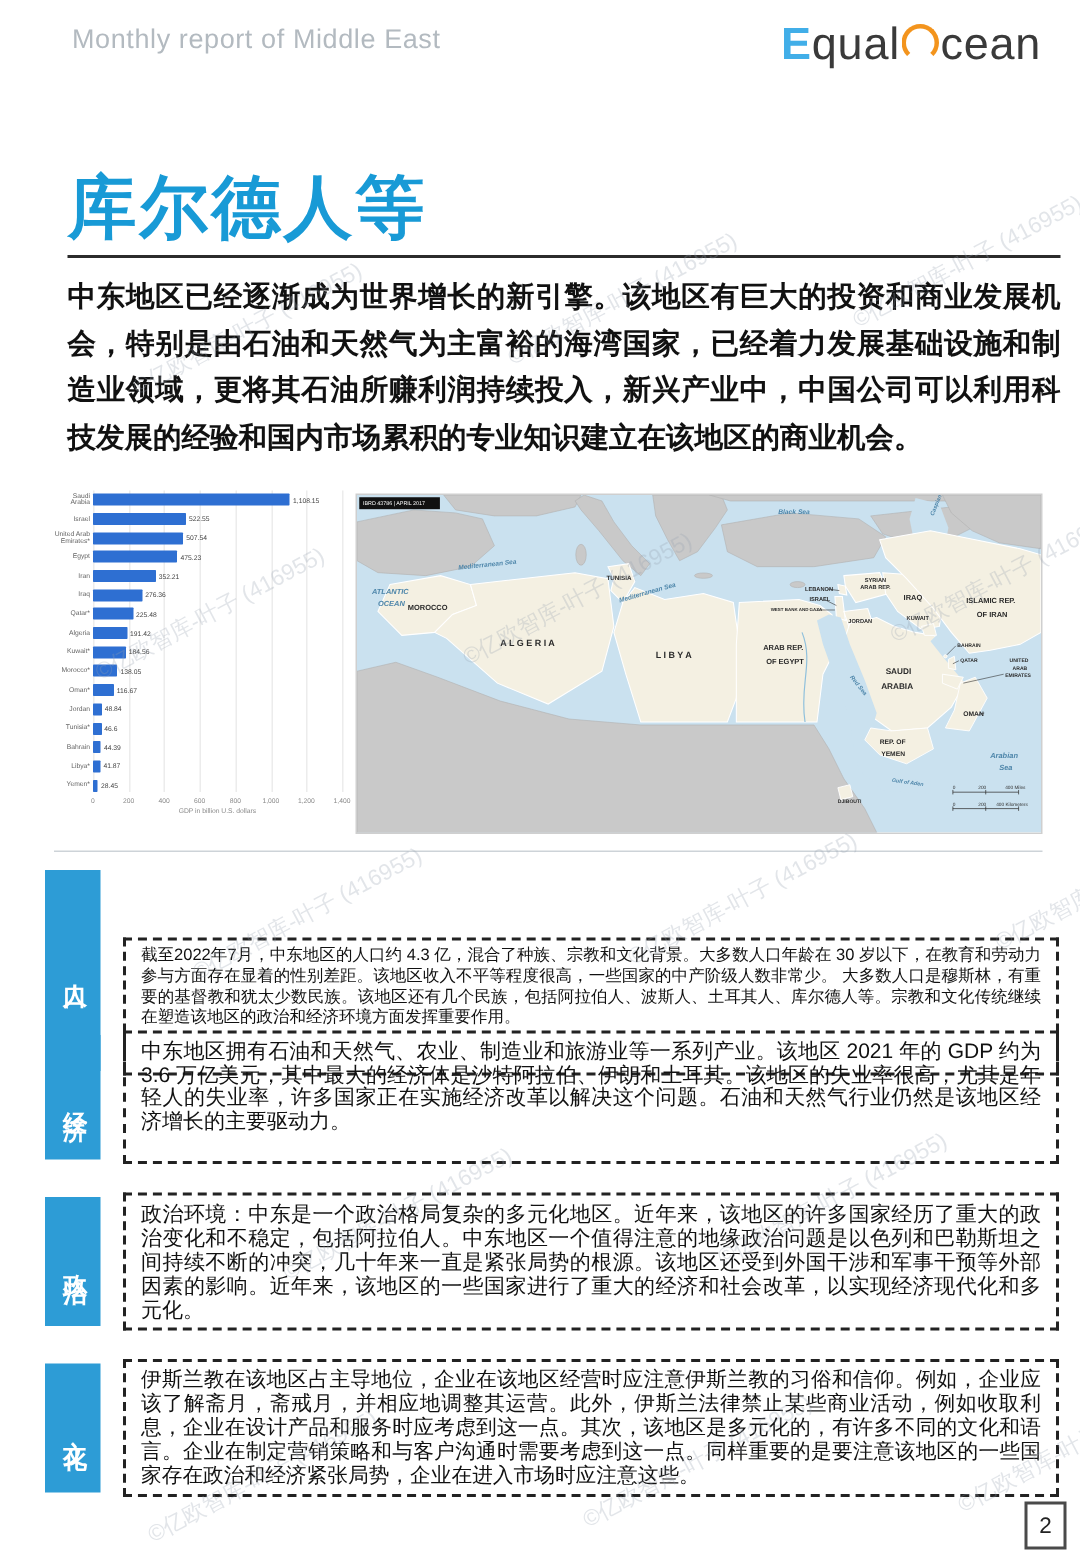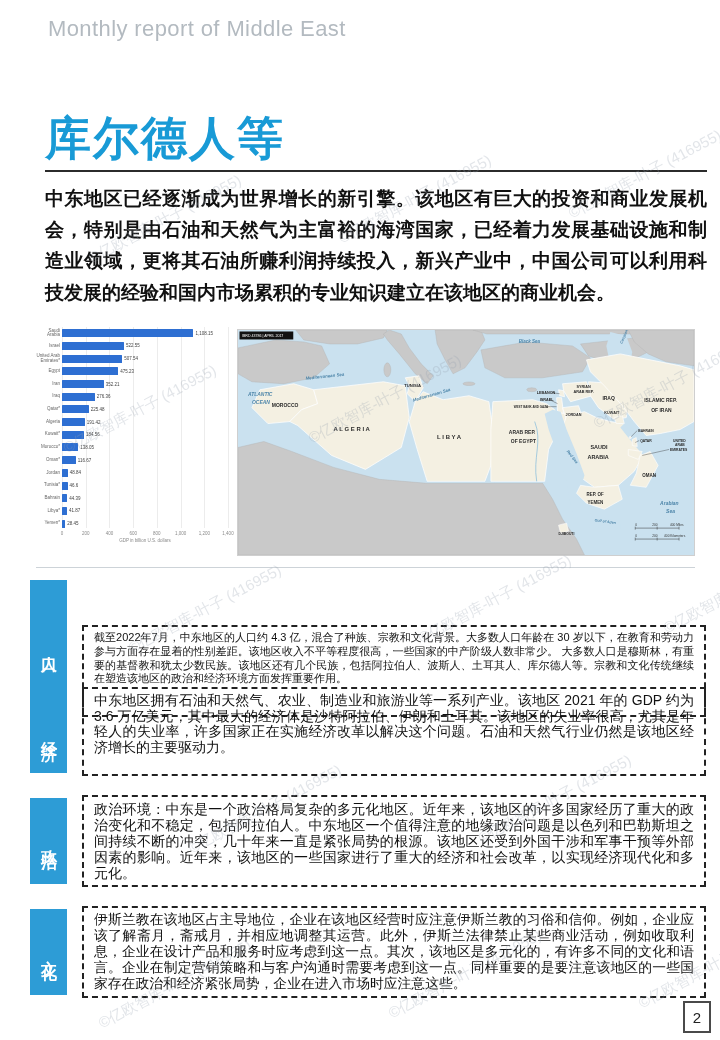--- a/index.html
+++ b/index.html
@@ -4,21 +4,21 @@
 <style>
   html,body{margin:0;padding:0;background:#ffffff;}
   .page{position:relative;width:720px;height:1040px;background:#fff;overflow:hidden;
         font-family:"Liberation Sans",sans-serif;color:#141414;}
 
   
   .wm{position:absolute;font-size:15px;color:rgba(150,163,175,0.28);transform:rotate(-28deg);
       white-space:nowrap;pointer-events:none;z-index:5;}
 
   
-  .hdr-title{position:absolute;left:48px;top:16px;font-size:22px;color:#b3bac0;letter-spacing:.4px;}
+  .hdr-title{position:absolute;left:48px;top:16px;font-size:18px;color:#b3bac0;letter-spacing:.4px;}
   .logo{position:absolute;top:13px;right:26px;font-size:30px;color:#3a3a3a;letter-spacing:.5px;}
   .logo .e{color:#41aee8;font-weight:bold;}
   .logo .oring{display:inline-block;width:19px;height:19px;border:3px solid #f3941d;border-bottom-color:transparent;
         border-radius:50%;vertical-align:-2px;margin:0 1px;}
 
   
   .cn-title{position:absolute;left:45px;top:108px;font-size:46px;font-weight:900;color:#189ad6;letter-spacing:2px;}
   .en-sub{position:absolute;left:233px;top:143px;font-size:20px;color:#189ad6;}
   .title-rule{position:absolute;left:45px;top:170px;width:662px;height:2px;background:#2b2b2b;}
 
@@ -66,20 +66,21 @@
 
   .page-num{position:absolute;left:683px;top:1001px;width:28px;height:32px;border:2px solid #4a4a4a;
             display:flex;align-items:center;justify-content:center;font-size:15px;color:#222;box-sizing:border-box;}
 </style>
 </head>
 <body>
 
 <div class="page">
 
   <div class="hdr-title">Monthly report of Middle East</div>
+  <div class="logo"><span class="e">E</span><span>qual</span><span class="oring"></span><span>cean</span></div>
 
   <div class="cn-title">库尔德人等</div>
   <div class="title-rule"></div>
 
   <div class="intro">中东地区已经逐渐成为世界增长的新引擎。该地区有巨大的投资和商业发展机会，特别是由石油和天然气为主富裕的海湾国家，已经着力发展基础设施和制造业领域，更将其石油所赚利润持续投入，新兴产业中，中国公司可以利用科技发展的经验和国内市场累积的专业知识建立在该地区的商业机会。</div>
 
   <div class="chart">
     <div class="chart-plot">
       <div class="grid-overlay">
           <div class="gridline" style="left: 0%;"></div>

